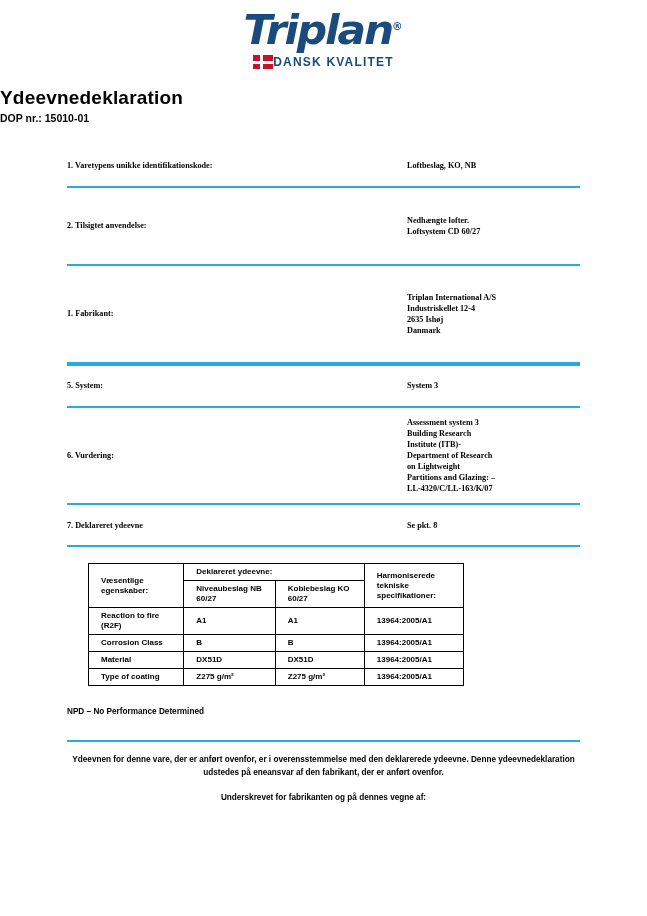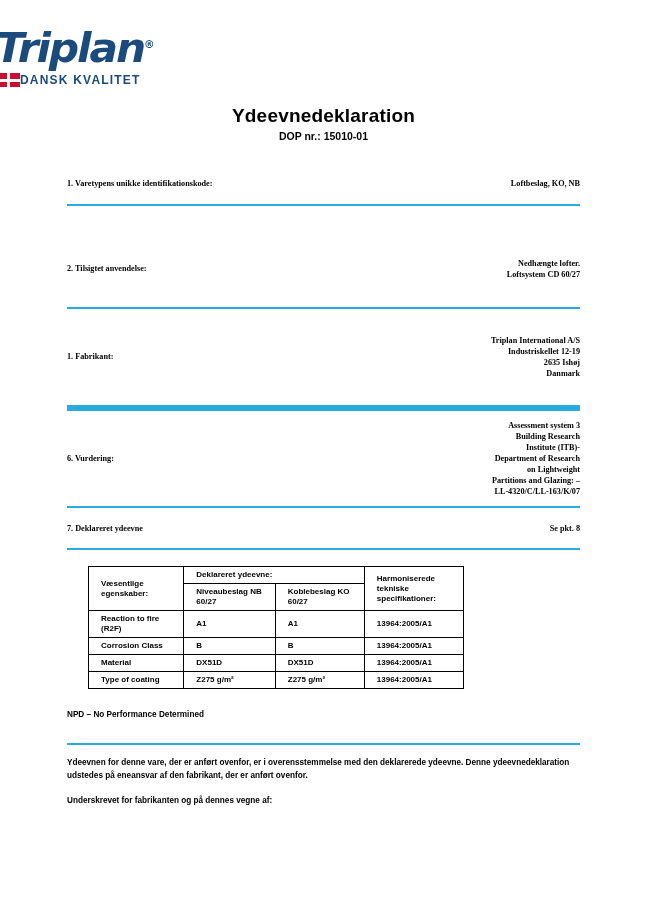--- a/index.html
+++ b/index.html
@@ -19,24 +19,24 @@
   .page {
     width: 647px;
     height: 916px;
     position: relative;
     box-sizing: border-box;
   }
 
   
   .logo-block {
     width: 100%;
-    padding-top: 28px;
+    padding-top: 10px;
     display: flex;
     flex-direction: column;
-    align-items: flex-start;
+    align-items: center;
   }
   .logo-word {
     font-family: "DejaVu Sans", sans-serif;
     font-size: 40px;
     font-weight: bold;
     font-style: italic;
     letter-spacing: -2px;
     color: #1B4B7D;
     line-height: 1;
     position: relative;
@@ -78,21 +78,21 @@
   }
   .tagline-text {
     font-size: 12px;
     font-weight: bold;
     letter-spacing: 1.2px;
     color: #1B4B7D;
   }
 
   
   .title-block {
-    text-align: center;
+    text-align: left;
     margin-top: 18px;
   }
   .doc-title {
     font-size: 19px;
     font-weight: bold;
     letter-spacing: 0.2px;
   }
   .doc-subtitle {
     font-size: 10.5px;
     font-weight: bold;
@@ -115,27 +115,27 @@
   }
   .drow .label {
     width: 340px;
     flex: none;
     line-height: 1.35;
   }
   .drow .value {
     flex: 1;
     line-height: 1.35;
   }
-  .drow .value .ln { display: block; text-align: right; }
+  .drow .value .ln { display: block; }
   .sep {
     height: 2px;
     background: #29ABE2;
     width: 100%;
   }
-  .row-tall { min-height: 58px; margin-top: 25px; }
+  .row-tall { min-height: 58px; }
   .row-xtall { min-height: 78px; }
 
   
   .tbl-wrap {
     margin: 16px 0 0 88px;
   }
   table.spec {
     border-collapse: collapse;
     font-size: 8px;
     font-weight: bold;
@@ -159,20 +159,21 @@
   .notes {
     margin: 20px 67px 0 67px;
     font-size: 8.2px;
     font-weight: bold;
     line-height: 1.45;
   }
 
   
   .statement-wrap {
     margin: 22px 67px 0 67px;
+    text-align: center;
   }
   .statement-sep {
     height: 2px;
     background: #29ABE2;
     width: 100%;
     margin-bottom: 12px;
   }
   .statement {
     font-size: 8.2px;
     font-weight: bold;
@@ -214,29 +215,35 @@
         <span class="ln">Nedhængte lofter.</span>
         <span class="ln">Loftsystem CD 60/27</span>
       </div>
     </div>
     <div class="sep"></div>
 
     <div class="drow row-xtall">
       <div class="label">1. Fabrikant:</div>
       <div class="value">
         <span class="ln">Triplan International A/S</span>
-        <span class="ln">Industriskellet 12-19</span>
+        <span class="ln">Industriskellet 12-4</span>
         <span class="ln">2635 Ishøj</span>
         <span class="ln">Danmark</span>
       </div>
     </div>
     <div class="sep"></div>
 
     <div class="sep"></div>
 
+    <div class="drow">
+      <div class="label">5. System:</div>
+      <div class="value">
+        <span class="ln">System 3</span>
+      </div>
+    </div>
     <div class="sep"></div>
 
     <div class="drow">
       <div class="label">6. Vurdering:</div>
       <div class="value">
         <span class="ln">Assessment system 3</span>
         <span class="ln">Building Research</span>
         <span class="ln">Institute (ITB)-</span>
         <span class="ln">Department of Research</span>
         <span class="ln">on Lightweight</span>

